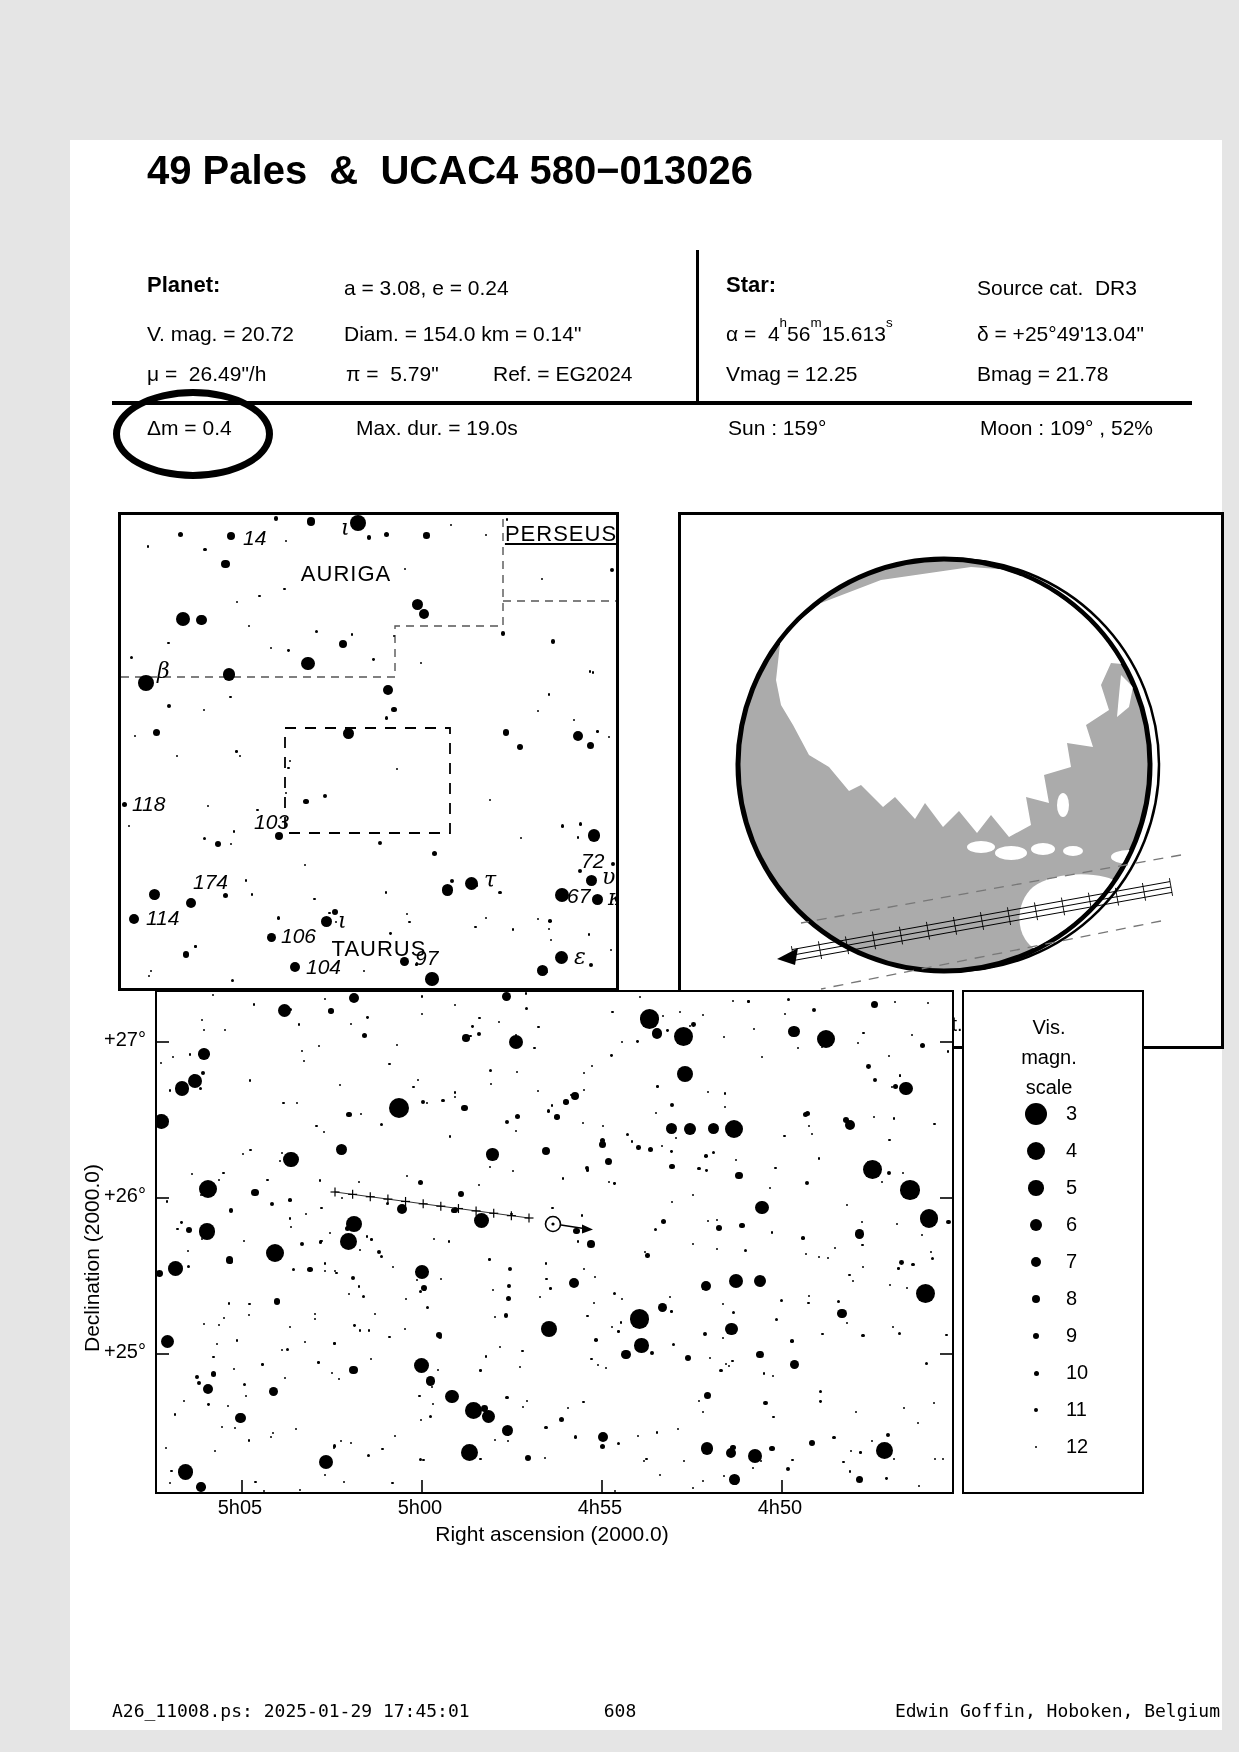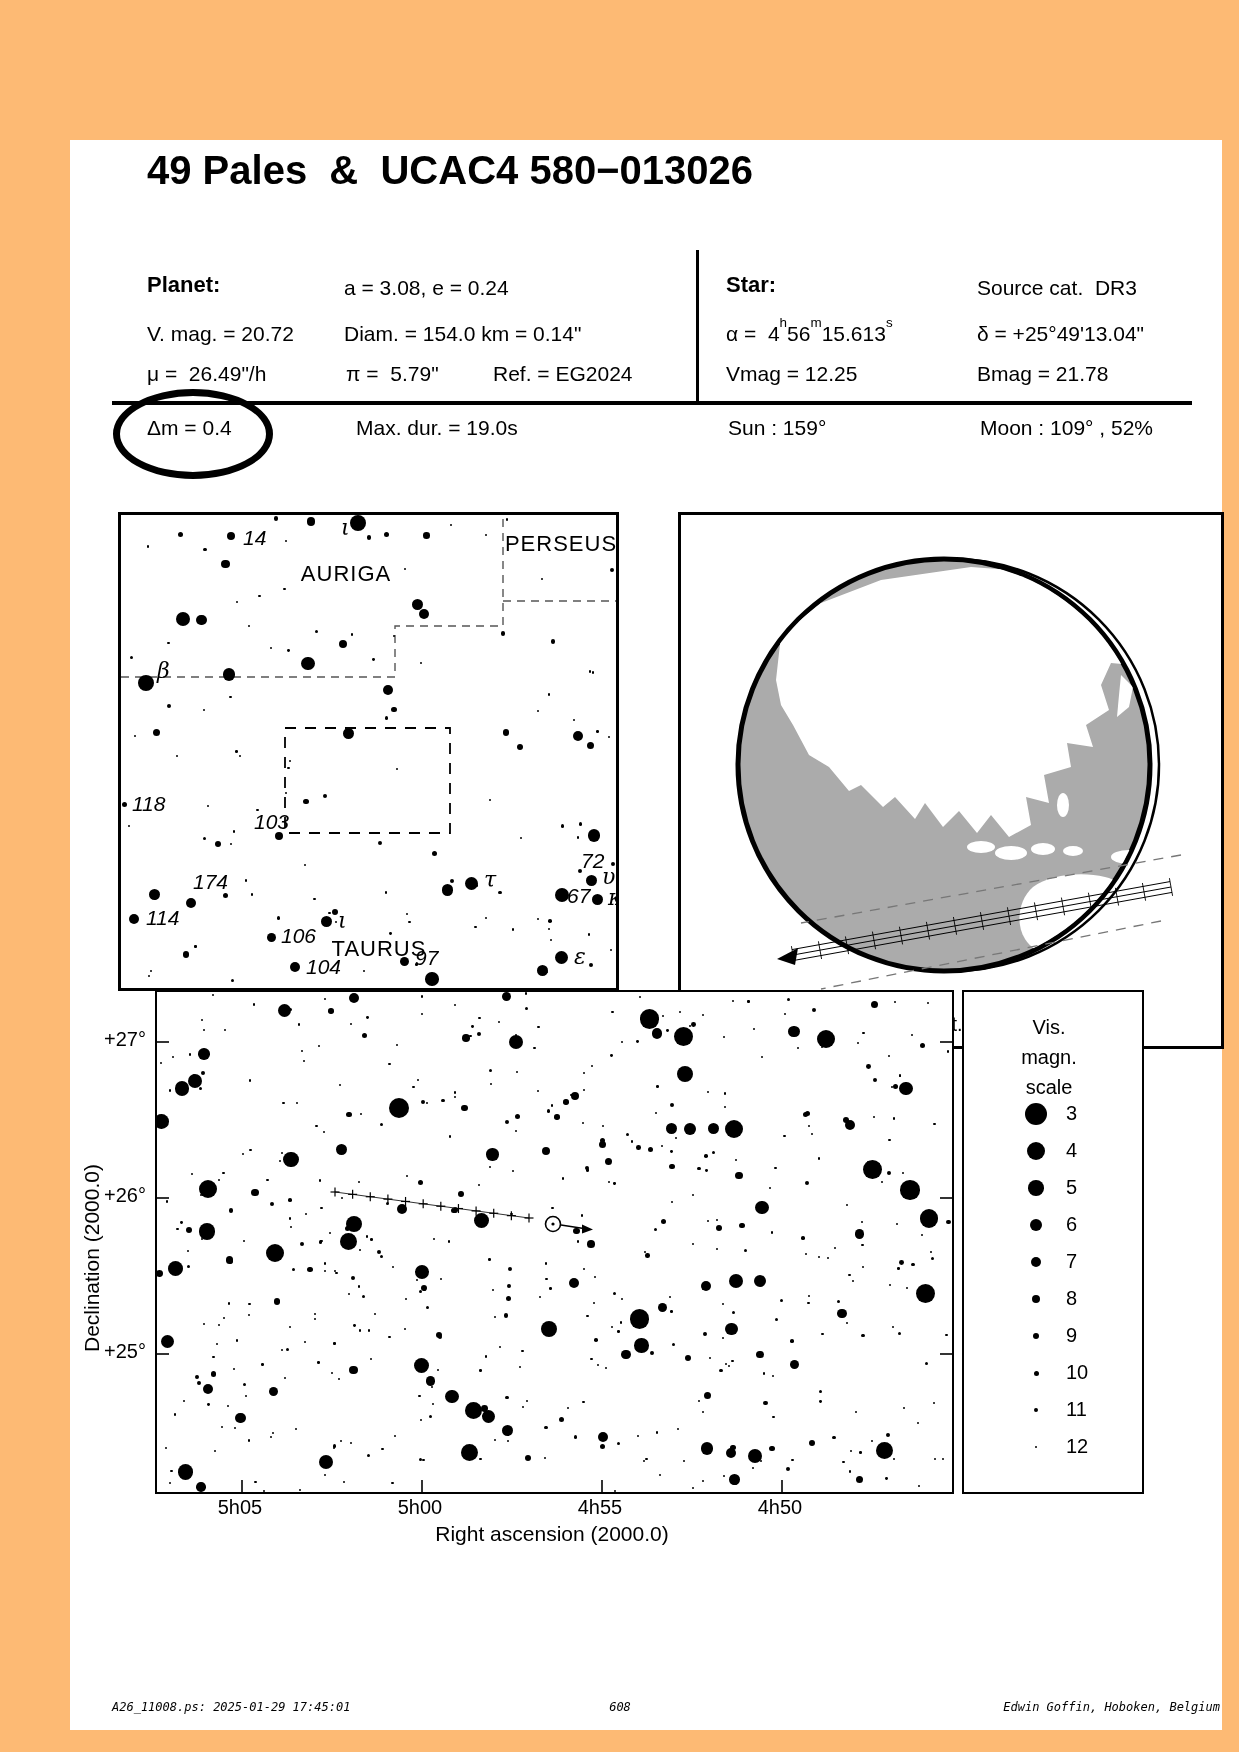--- a/index.html
+++ b/index.html
@@ -1,16 +1,16 @@
 <!DOCTYPE html>
 <html><head>
 <meta charset="utf-8">
 <style>
   html,body{margin:0;padding:0;background:#000;}
-  .page{position:relative;width:1239px;height:1752px;background:#fdba74;overflow:hidden;
+  .page{position:relative;width:1239px;height:1752px;background:#e5e5e5;overflow:hidden;
         font-family:"Liberation Sans",sans-serif;color:#000;}
   .sheet{position:absolute;left:70px;top:140px;width:1152px;height:1590px;background:#fff;}
   .abs{position:absolute;}
   .t{position:absolute;font-size:21px;white-space:pre;}
   .b{font-weight:bold;font-size:22px;}
   .title{position:absolute;left:147px;top:148px;font-size:40px;font-weight:bold;white-space:pre;letter-spacing:0;}
   .subtitle{position:absolute;left:180px;top:198px;font-size:28px;white-space:pre;}
   sup.u{font-size:64%;line-height:0;position:relative;top:-0.45em;}
   .vdivider{left:696px;top:250px;width:3px;height:151px;background:#000;}
   .hrule{left:112px;top:401px;width:1080px;height:4px;background:#000;}
@@ -21,21 +21,21 @@
   .slabel{position:absolute;font-size:21px;white-space:pre;font-style:italic;}
   .greek{font-family:"DejaVu Serif",serif;font-size:22px;}
   .clabel{position:absolute;font-size:22px;letter-spacing:1px;transform:translateX(-50%);white-space:pre;}
   .caption{position:absolute;font-size:20px;white-space:pre;}
   .axlabel{position:absolute;font-size:20px;white-space:pre;}
   .axlabel.dec{left:84px;width:62px;text-align:right;}
   .axlabel.ra{width:84px;text-align:center;}
   .axis-title{position:absolute;font-size:21px;white-space:pre;}
   .lg-title{position:absolute;font-size:20px;transform:translateX(-50%);white-space:pre;}
   .lg-num{position:absolute;font-size:20px;}
-  .footer{position:absolute;font-size:12px;font-family:"DejaVu Sans Mono","Liberation Mono",monospace;white-space:pre;font-style:italic;}
+  .footer{position:absolute;font-size:18px;font-family:"DejaVu Sans Mono","Liberation Mono",monospace;white-space:pre;}
   svg{position:absolute;left:0;top:0;}
   .boundary{fill:none;stroke:#555;stroke-width:1.4;stroke-dasharray:8 6;}
   .fieldrect{fill:none;stroke:#000;stroke-width:1.8;stroke-dasharray:11 9;}
 </style>
 </head>
 <body>
 
 <div class="page">
   <div class="sheet"></div>
 
@@ -224,21 +224,21 @@
         <div class="dot" style="left: 145.5px; top: 417.5px; height: 9px; width: 9px;"></div>
         <span class="slabel" style="left: 160px; top: 409px;">106</span>
         <div class="dot" style="left: 169px; top: 447px; height: 10px; width: 10px;"></div>
         <span class="slabel" style="left: 185px; top: 440px;">104</span>
         <div class="dot" style="left: 278.5px; top: 441.5px; height: 9px; width: 9px;"></div>
         <span class="slabel" style="left: 294px; top: 431px;">97</span>
         <div class="dot" style="left: 433.5px; top: 435.5px; height: 13px; width: 13px;"></div>
         <span class="slabel greek" style="left: 453px; top: 429px;">ε</span>
         <div class="dot" style="left: 468px; top: 448px; height: 4px; width: 4px;"></div>
         <span class="clabel" style="left: 225px; top: 46px;">AURIGA</span>
-        <span class="clabel" style="left: 440px; top: 16px;">PERSEUS</span>
+        <span class="clabel" style="left: 440px; top: 6px; text-decoration: underline;">PERSEUS</span>
         <span class="clabel" style="left: 258px; top: 421px;">TAURUS</span>
       </div>
   </div>
 
   <div class="panel" style="left:678px;top:512px;width:540px;height:531px">
     <svg id="globe-svg" width="540" height="531">
       <defs>
         <clipPath id="globeclip">
             <circle cx="263" cy="250" r="204"></circle>
           </clipPath>

